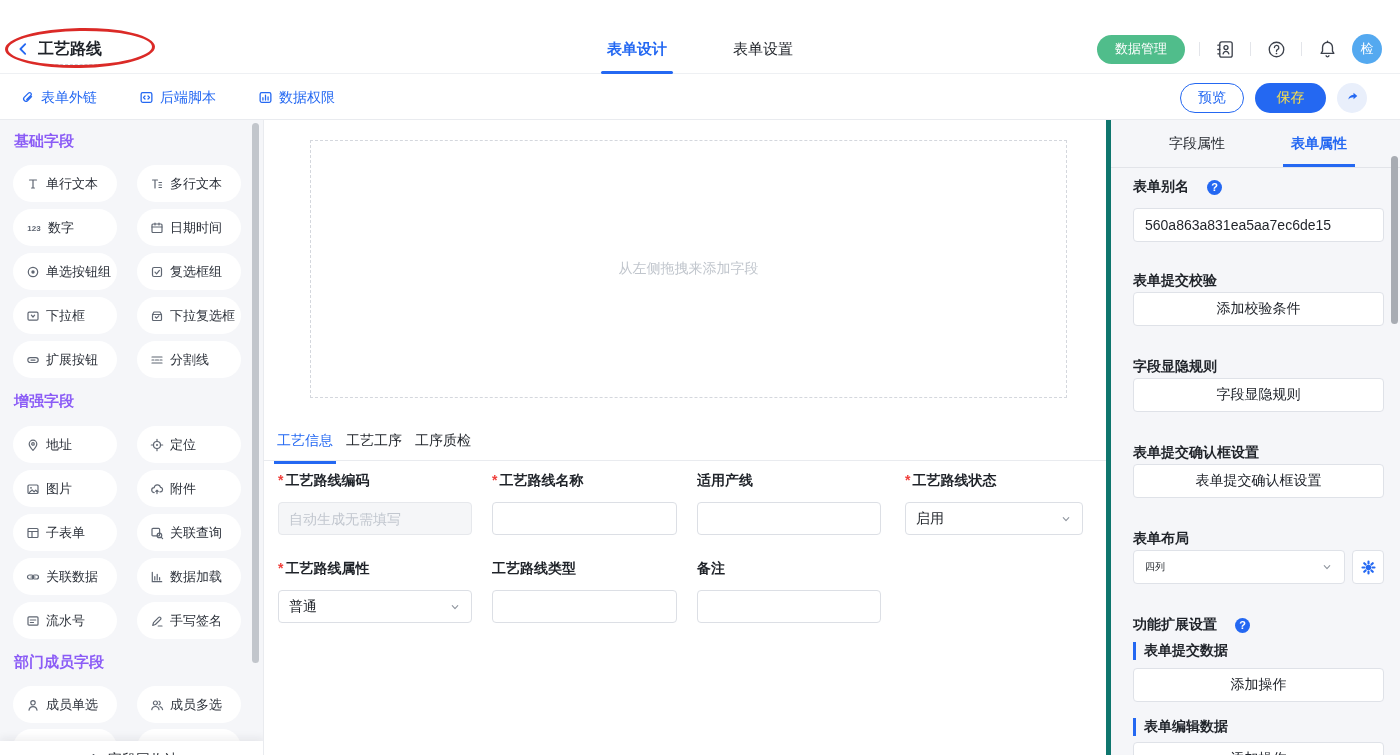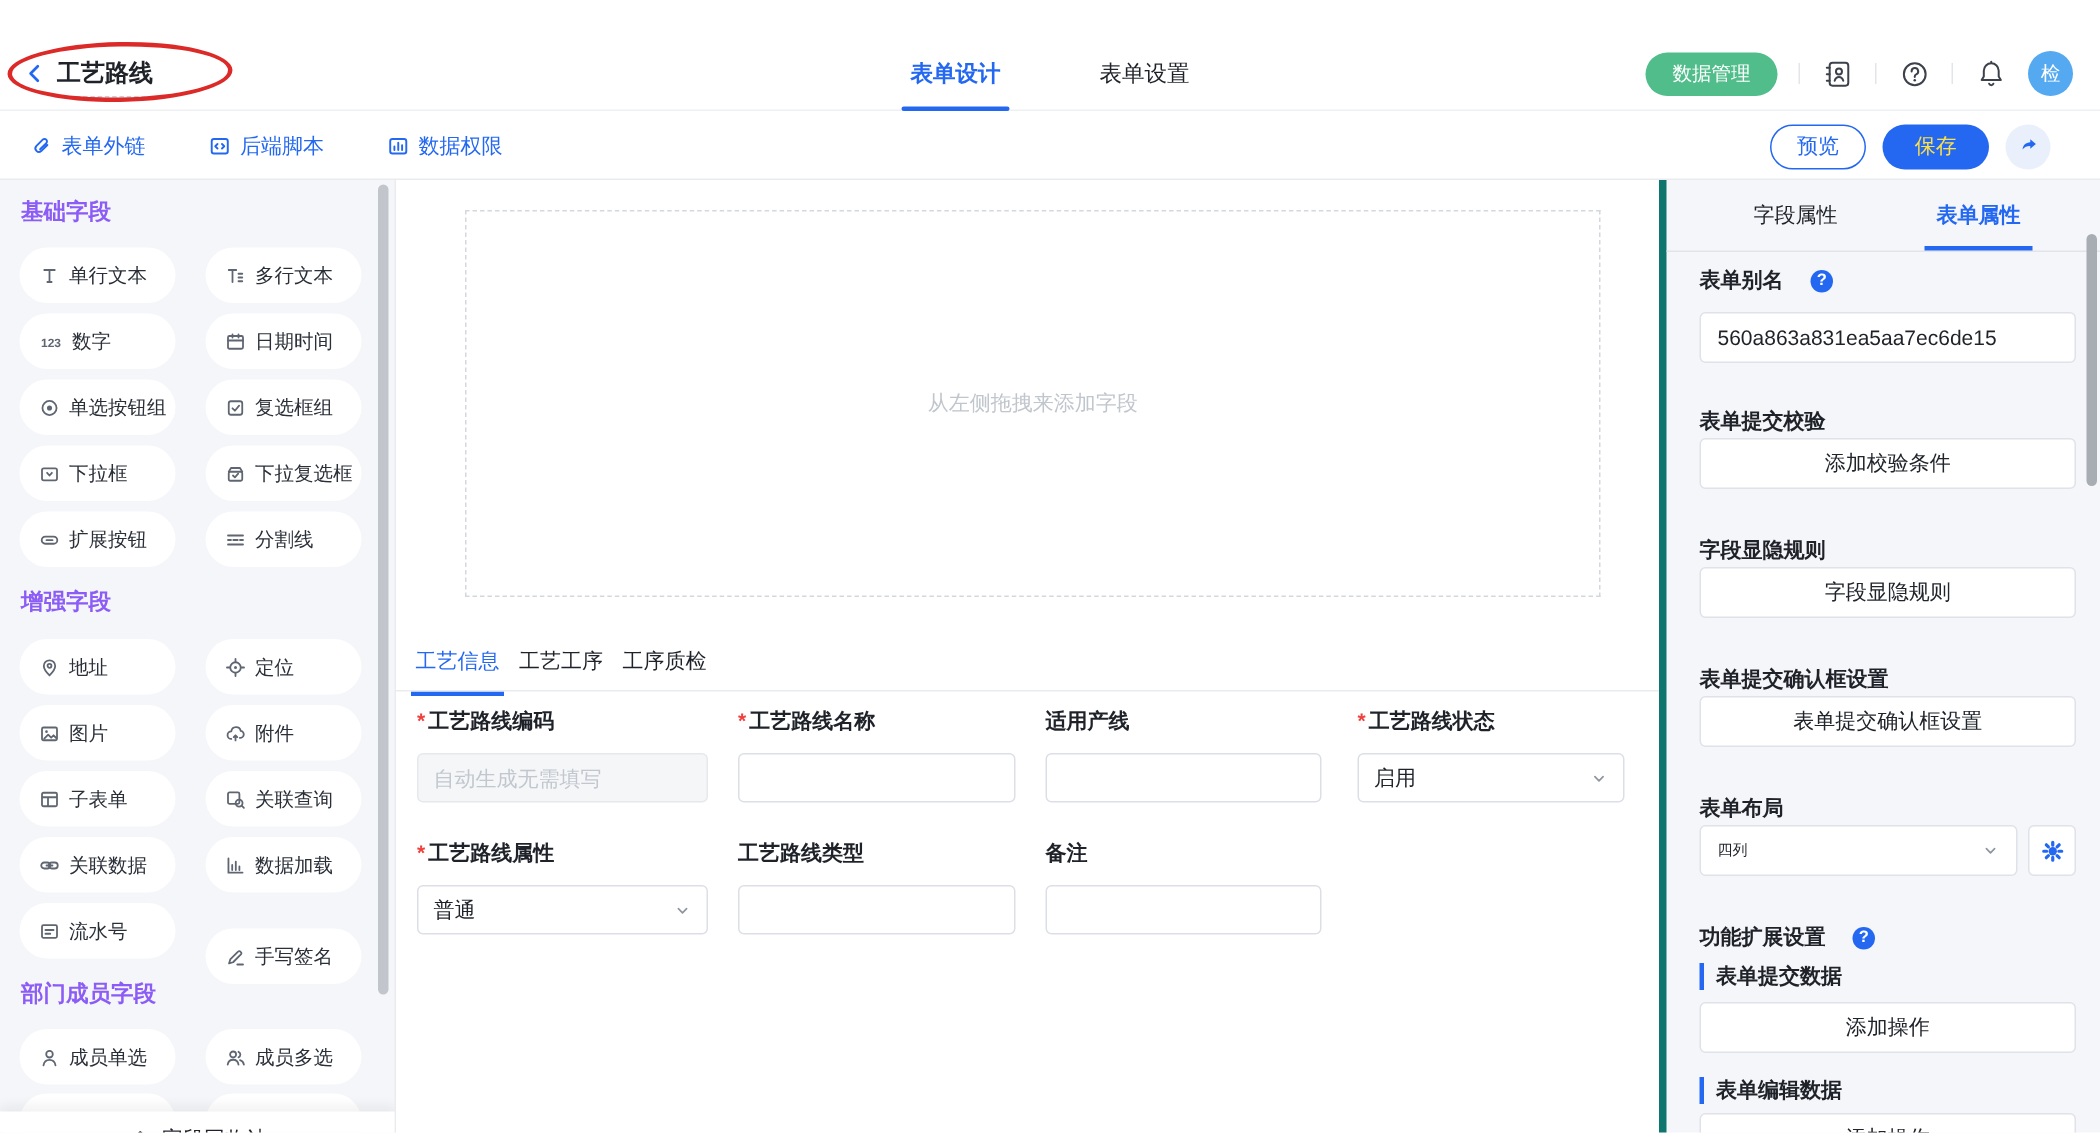--- a/index.html
+++ b/index.html
@@ -304,21 +304,21 @@
       <span>数据加载</span>
     </div>
 
     <div class="pill colL" style="top:482px">
       <svg width="14" height="14" viewBox="0 0 14 14" fill="none" stroke="#5f6672" stroke-width="1.2" stroke-linecap="round">
           <rect x="2" y="2.8" width="10" height="8.4" rx="1"></rect>
           <path d="M4.3 6h5.4M4.3 8.5h3.2"></path>
         </svg>
       <span>流水号</span>
     </div>
-    <div class="pill colR" style="top:499px">
+    <div class="pill colR" style="top:482px">
       <svg width="14" height="14" viewBox="0 0 14 14" fill="none" stroke="#5f6672" stroke-width="1.2" stroke-linecap="round" stroke-linejoin="round">
           <path d="m2.7 11.3.8-2.7 5.2-5.2a1.1 1.1 0 0 1 1.6 0l.3.3a1.1 1.1 0 0 1 0 1.6l-5.2 5.2z"></path>
           <path d="M8.2 12h3.8"></path>
         </svg>
       <span>手写签名</span>
     </div>
 
     <div class="sec-title" style="top:533px">部门成员字段</div>
 
     <div class="pill colL" style="top:566px">

